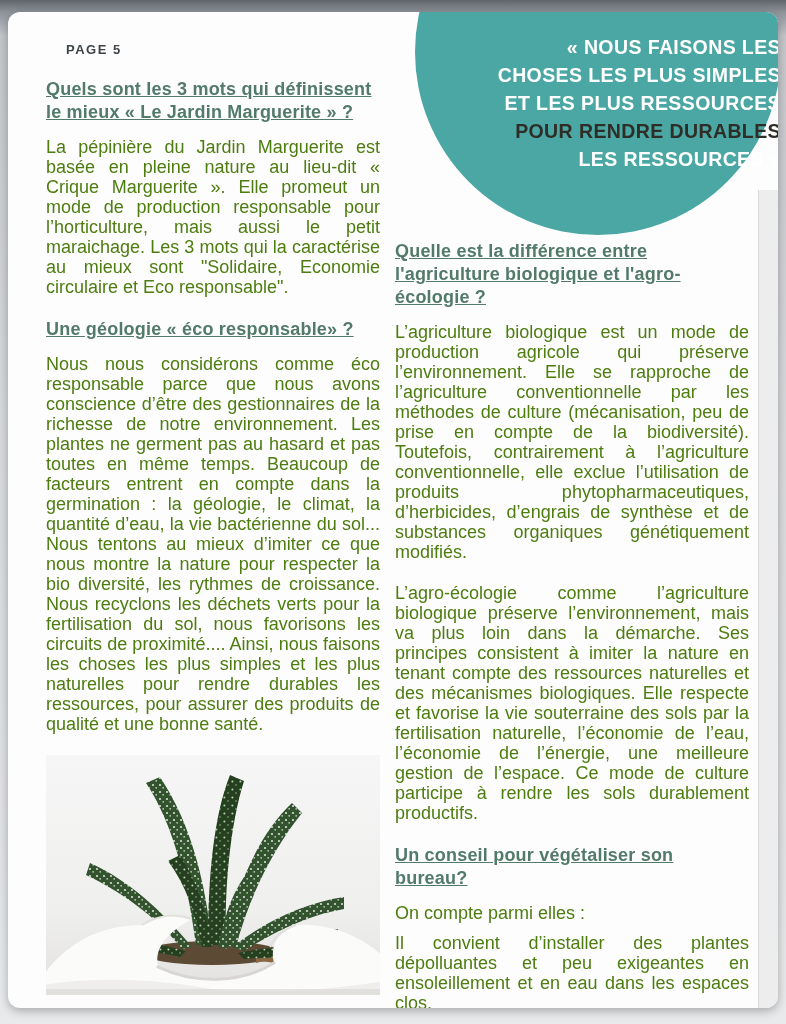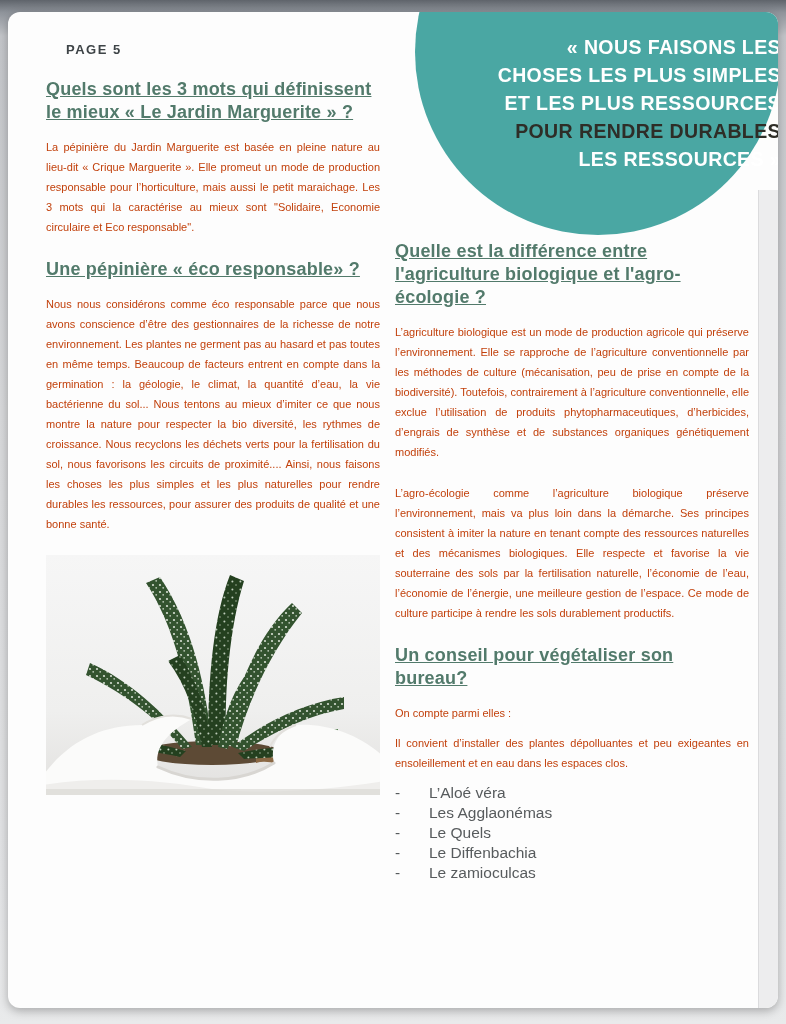--- a/index.html
+++ b/index.html
@@ -38,21 +38,21 @@
   .page-label{
     position:absolute;left:58px;top:30px;
     font-size:13px;letter-spacing:1.5px;color:#3e4447;font-weight:bold;text-align:center;
   }
   h2.qhead{
     margin:0 0 13px 0;
     color:#527a6b;font-size:18px;line-height:23px;font-weight:bold;letter-spacing:.2px;text-decoration:underline;
   }
   p.body{
     margin:0 0 21px 0;
-    color:#c2410c;font-size:11px;line-height:20px;
+    color:#4d7c0f;font-size:18px;line-height:20px;
     text-align:justify;text-justify:inter-word;
   }
   p.body.tight{margin-bottom:10px;}
   ul.plant-list{list-style:none;margin:0;padding:0;color:#575b5d;font-size:15.5px;line-height:20px;}
   ul.plant-list li{display:flex;}
   ul.plant-list .dash{width:34px;flex:0 0 34px;}
   
   .photo{width:334px;height:240px;margin-top:2px;}
   .photo svg{display:block;}
 </style>
@@ -71,21 +71,21 @@
     </div>
   </div>
 
   <div class="page-edge"></div>
 
   <div class="page-label">PAGE 5</div>
 
   <div class="col-left">
     <h2 class="qhead">Quels sont les 3 mots qui définissent le mieux « Le Jardin Marguerite » ?</h2>
     <p class="body">La pépinière du Jardin Marguerite est basée en pleine nature au lieu-dit « Crique Marguerite ». Elle promeut un mode de production responsable pour l’horticulture, mais aussi le petit maraichage. Les 3 mots qui la caractérise au mieux sont "Solidaire, Economie circulaire et Eco responsable".</p>
-    <h2 class="qhead">Une pépinière « éco responsable» ?</h2>
+    <h2 class="qhead">Une géologie « éco responsable» ?</h2>
     <p class="body">Nous nous considérons comme éco responsable parce que nous avons conscience d’être des gestionnaires de la richesse de notre environnement. Les plantes ne germent pas au hasard et pas toutes en même temps. Beaucoup de facteurs entrent en compte dans la germination : la géologie, le climat, la quantité d’eau, la vie bactérienne du sol... Nous tentons au mieux d’imiter ce que nous montre la nature pour respecter la bio diversité, les rythmes de croissance. Nous recyclons les déchets verts pour la fertilisation du sol, nous favorisons les circuits de proximité.... Ainsi, nous faisons les choses les plus simples et les plus naturelles pour rendre durables les ressources, pour assurer des produits de qualité et une bonne santé.</p>
 
     <div class="photo">
       <svg width="334" height="240" viewBox="0 0 334 240" xmlns="http://www.w3.org/2000/svg">
         <defs>
           <linearGradient id="bgph" x1="0" y1="0" x2="0" y2="1">
             <stop offset="0" stop-color="#f6f6f6"></stop>
             <stop offset="0.65" stop-color="#efefee"></stop>
             <stop offset="1" stop-color="#e2e1df"></stop>
           </linearGradient>

